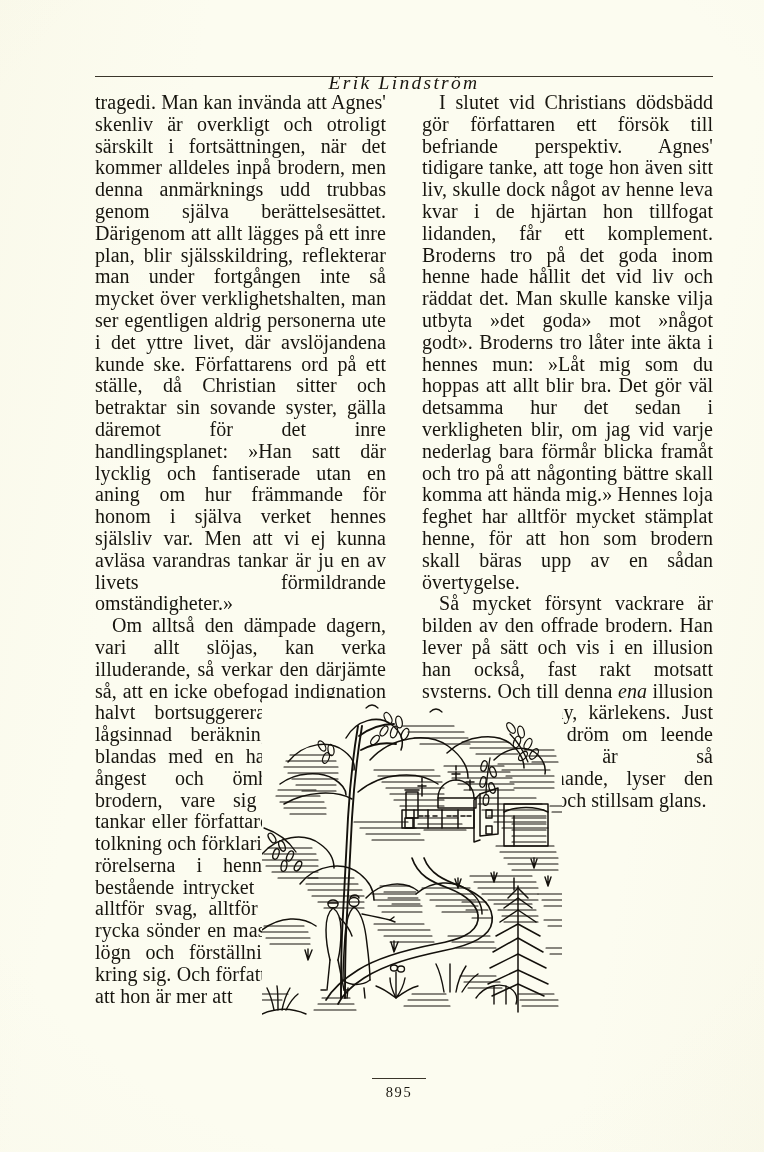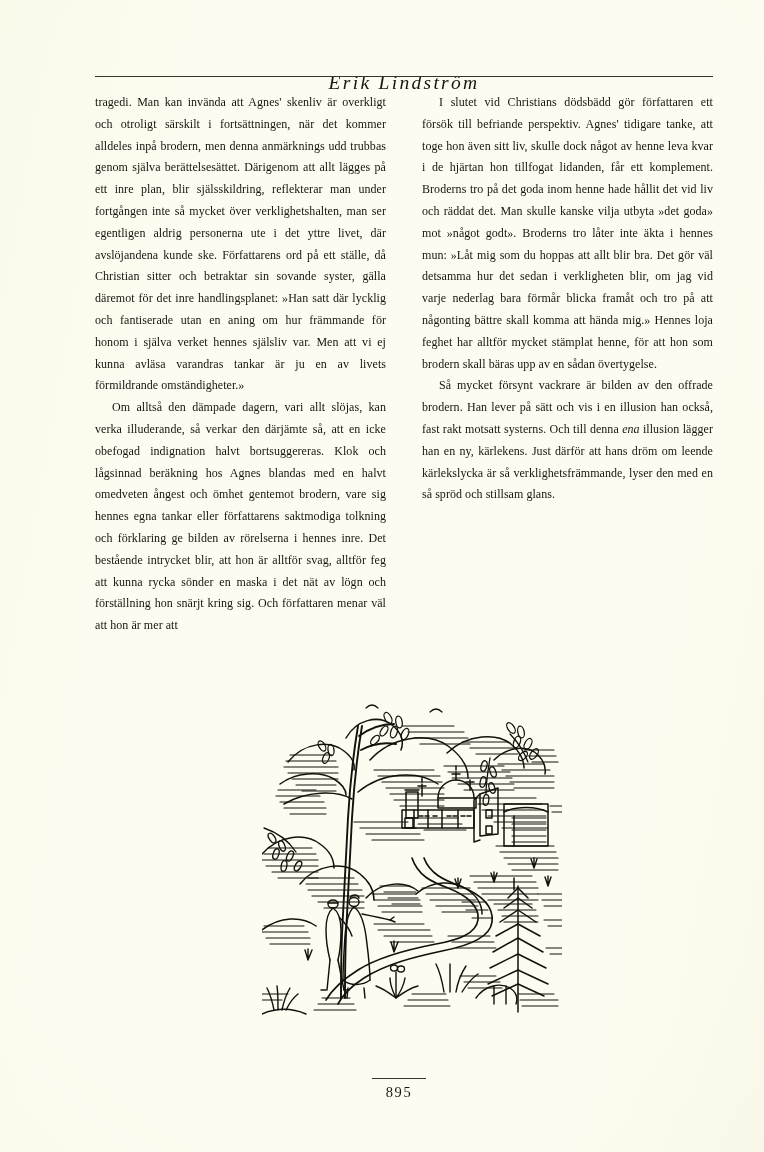--- a/index.html
+++ b/index.html
@@ -58,21 +58,21 @@
     left: 95px;
     width: 618px;
     display: flex;
     justify-content: space-between;
   }
   .col {
     width: 291px;
   }
   .col p {
     margin: 0;
-    font-size: 12px;
+    font-size: 20px;
     line-height: 21.8px;
     text-align: justify;
     text-align-last: left;
     hyphens: manual;
     color: #17150f;
     letter-spacing: 0.05px;
   }
   .col p.indent {
     text-indent: 17px;
   }

